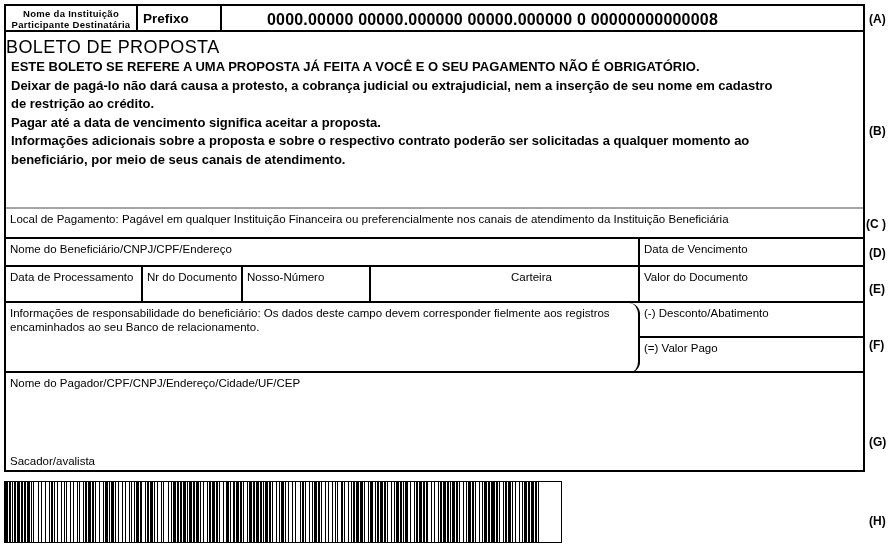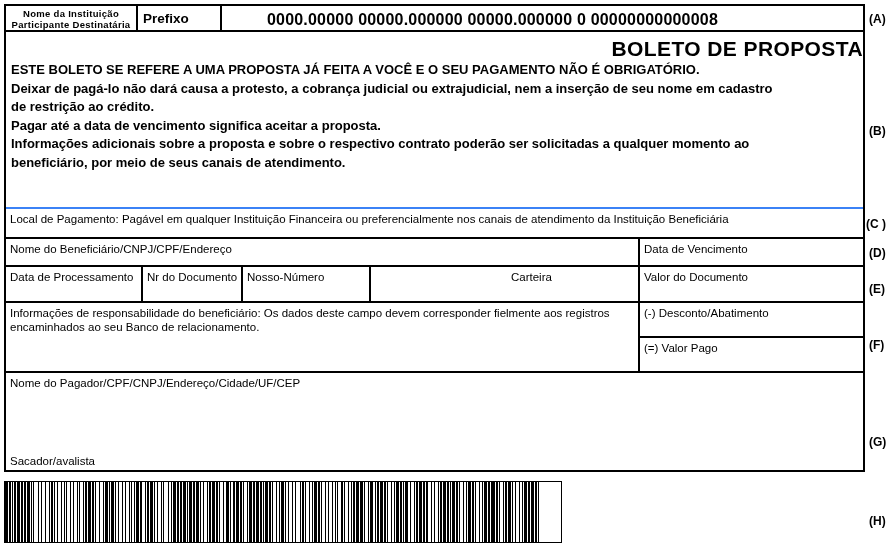--- a/index.html
+++ b/index.html
@@ -16,21 +16,21 @@
     width: 890px;
     height: 547px;
     background: #ffffff;
     overflow: hidden;
   }
 
   
   .bx { position: absolute; box-sizing: border-box; }
   .b-all    { border: 2px solid #000; }
   .b-r      { border-right: 2px solid #000; }
-  .b-t      { border-top: 2px solid #3b82f6; }
+  .b-t      { border-top: 2px solid #a3a3a3; }
   .b-b      { border-bottom: 2px solid #000; }
 
   
   .marker {
     position: absolute;
     font-size: 12px;
     font-weight: bold;
     color: #000;
     letter-spacing: 0px;
     white-space: nowrap;
@@ -51,23 +51,23 @@
     padding-left: 5px;
   }
   .digitline {
     font-size: 16px;
     font-weight: bold;
     letter-spacing: 0.2px;
     text-align: center;
     white-space: nowrap;
   }
   .doc-title {
-    font-size: 21px;
-    font-weight: bold;
-    text-align: right;
+    font-size: 18px;
+    font-weight: normal;
+    text-align: left;
     letter-spacing: 0.4px;
   }
 
   
   .warn {
     font-size: 13px;
     font-weight: bold;
     line-height: 18.6px;
     color: #000;
     padding-left: 5px;
@@ -181,21 +181,21 @@
   </div>
 
   <div class="bx" style="left:640px; top:267px; width:223px; height:36px;">
     <div class="flabel fl-pad">Valor do Documento</div>
   </div>
 
   <div class="marker" style="left:869px; top:282px;">(E)</div>
 
   <div class="bx b-b" style="left:6px; top:303px; width:857px; height:70px;"></div>
 
-  <div class="bx b-r" style="left:6px; top:303px; width:634px; height:70px;">
+  <div class="bx b-r" style="left:6px; top:303px; width:634px; height:70px;border-radius:11px;">
     <div class="flabel fl-pad">Informações de responsabilidade do beneficiário: Os dados deste campo devem corresponder fielmente aos registros</div>
     <div class="flabel" style="padding-left:4px;">encaminhados ao seu Banco de relacionamento.</div>
   </div>
 
   <div class="bx b-b" style="left:640px; top:303px; width:223px; height:35px;">
     <div class="flabel fl-pad">(-) Desconto/Abatimento</div>
   </div>
 
   <div class="bx" style="left:640px; top:338px; width:223px; height:35px;">
     <div class="flabel fl-pad">(=) Valor Pago</div>

